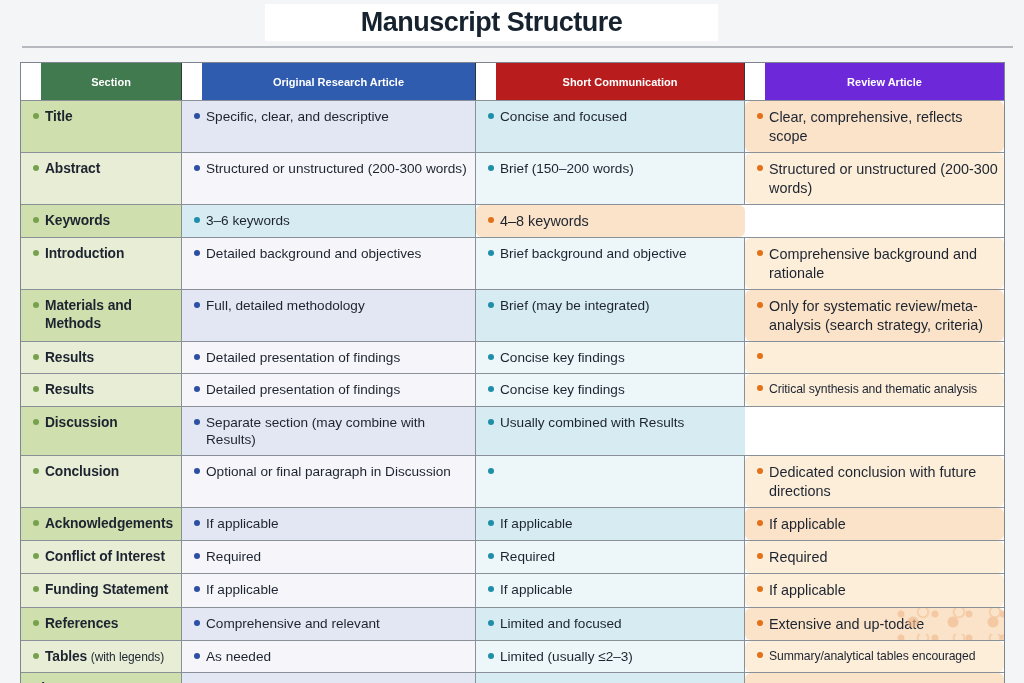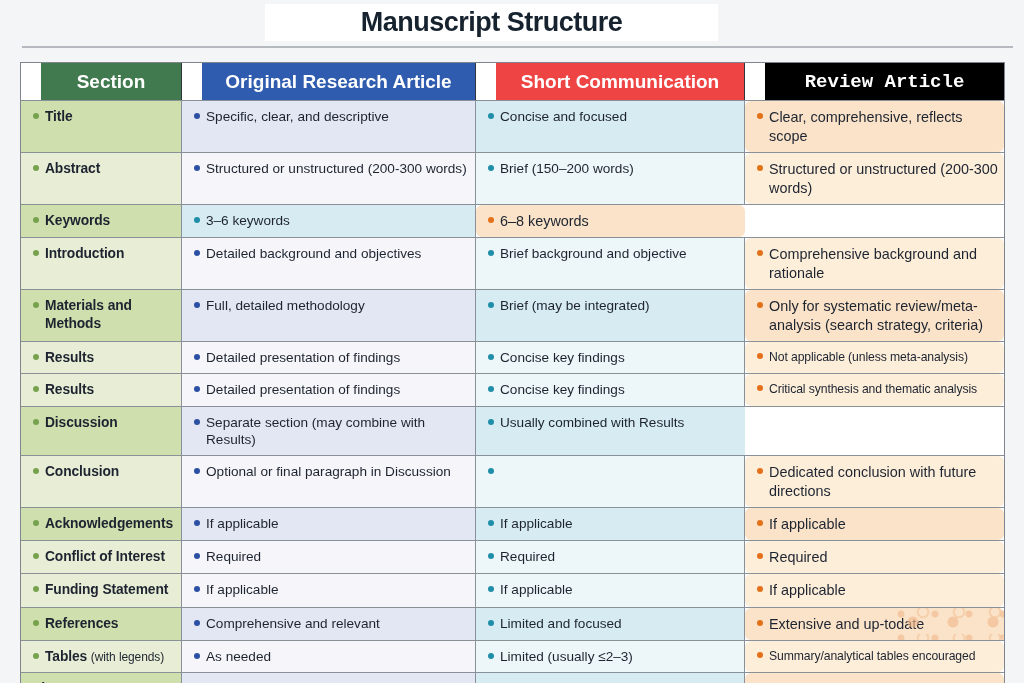--- a/index.html
+++ b/index.html
@@ -28,21 +28,21 @@
     position:absolute; left:20px; top:62px; width:985px;
     border:1px solid #7e858e; background:#fff;
   }
   .hrow, .row {
     display:grid;
     grid-template-columns:161px 294px 269px 259px;
   }
   .hrow { height:37px; }
   .hcell {
     display:flex; align-items:center; justify-content:center;
-    color:#ffffff; font-weight:700; font-size:19px;
+    color:#ffffff; font-weight:700; font-size:11px;
     border-right:1px solid #30353b;
     margin-left:20px;
   }
   .hcell:last-child { border-right:none; }
 
   .row { border-top:1px solid #8a9098; min-height:30px; }
   .cell {
     position:relative;
     display:flex; align-items:flex-start; gap:6px;
     padding:7px 6px 6px 12px;
@@ -93,22 +93,22 @@
 
   <div class="title-band">
     <h1 class="page-title">Manuscript Structure</h1>
   </div>
   <div class="divider"></div>
 
   <div class="table">
     <div class="hrow">
       <div class="hcell" style="background: rgb(65, 122, 78);">Section</div>
       <div class="hcell" style="background: rgb(47, 92, 174);">Original Research Article</div>
-      <div class="hcell" style="background: #ef4444; text-align: right;">Short Communication</div>
-      <div class="hcell" style="background: #000000; font-family: Liberation Mono, monospace;">Review Article</div>
+      <div class="hcell" style="background: #b91c1c; text-align: right;">Short Communication</div>
+      <div class="hcell" style="background: #6d28d9;">Review Article</div>
     </div>
     <div>
   <div class="row r-dark">
     <div class="cell sec">
       <span class="bullet"></span>
       <span class="sec-text"><b class="sec-b">Title</b> <span class="sec-suffix"></span></span>
     </div>
     <div class="cell ora">
       <span class="bullet"></span>
       <span>Specific, clear, and descriptive</span>
@@ -146,21 +146,21 @@
     <div class="cell sec">
       <span class="bullet"></span>
       <span class="sec-text"><b class="sec-b">Keywords</b> <span class="sec-suffix"></span></span>
     </div>
     <div class="cell sc">
       <span class="bullet"></span>
       <span>3–6 keywords</span>
     </div>
     <div class="cell ra">
       <span class="bullet"></span>
-      <span>6–8 keywords</span>
+      <span>4–8 keywords</span>
     </div>
   </div>
 
   <div class="row r-light">
     <div class="cell sec">
       <span class="bullet"></span>
       <span class="sec-text"><b class="sec-b">Introduction</b> <span class="sec-suffix"></span></span>
     </div>
     <div class="cell ora">
       <span class="bullet"></span>
@@ -203,21 +203,20 @@
     <div class="cell ora">
       <span class="bullet"></span>
       <span>Detailed presentation of findings</span>
     </div>
     <div class="cell sc">
       <span class="bullet"></span>
       <span>Concise key findings</span>
     </div>
     <div class="cell ra small">
       <span class="bullet"></span>
-      <span>Not applicable (unless meta-analysis)</span>
     </div>
   </div>
 
   <div class="row r-light">
     <div class="cell sec">
       <span class="bullet"></span>
       <span class="sec-text"><b class="sec-b">Results</b> <span class="sec-suffix"></span></span>
     </div>
     <div class="cell ora">
       <span class="bullet"></span>

